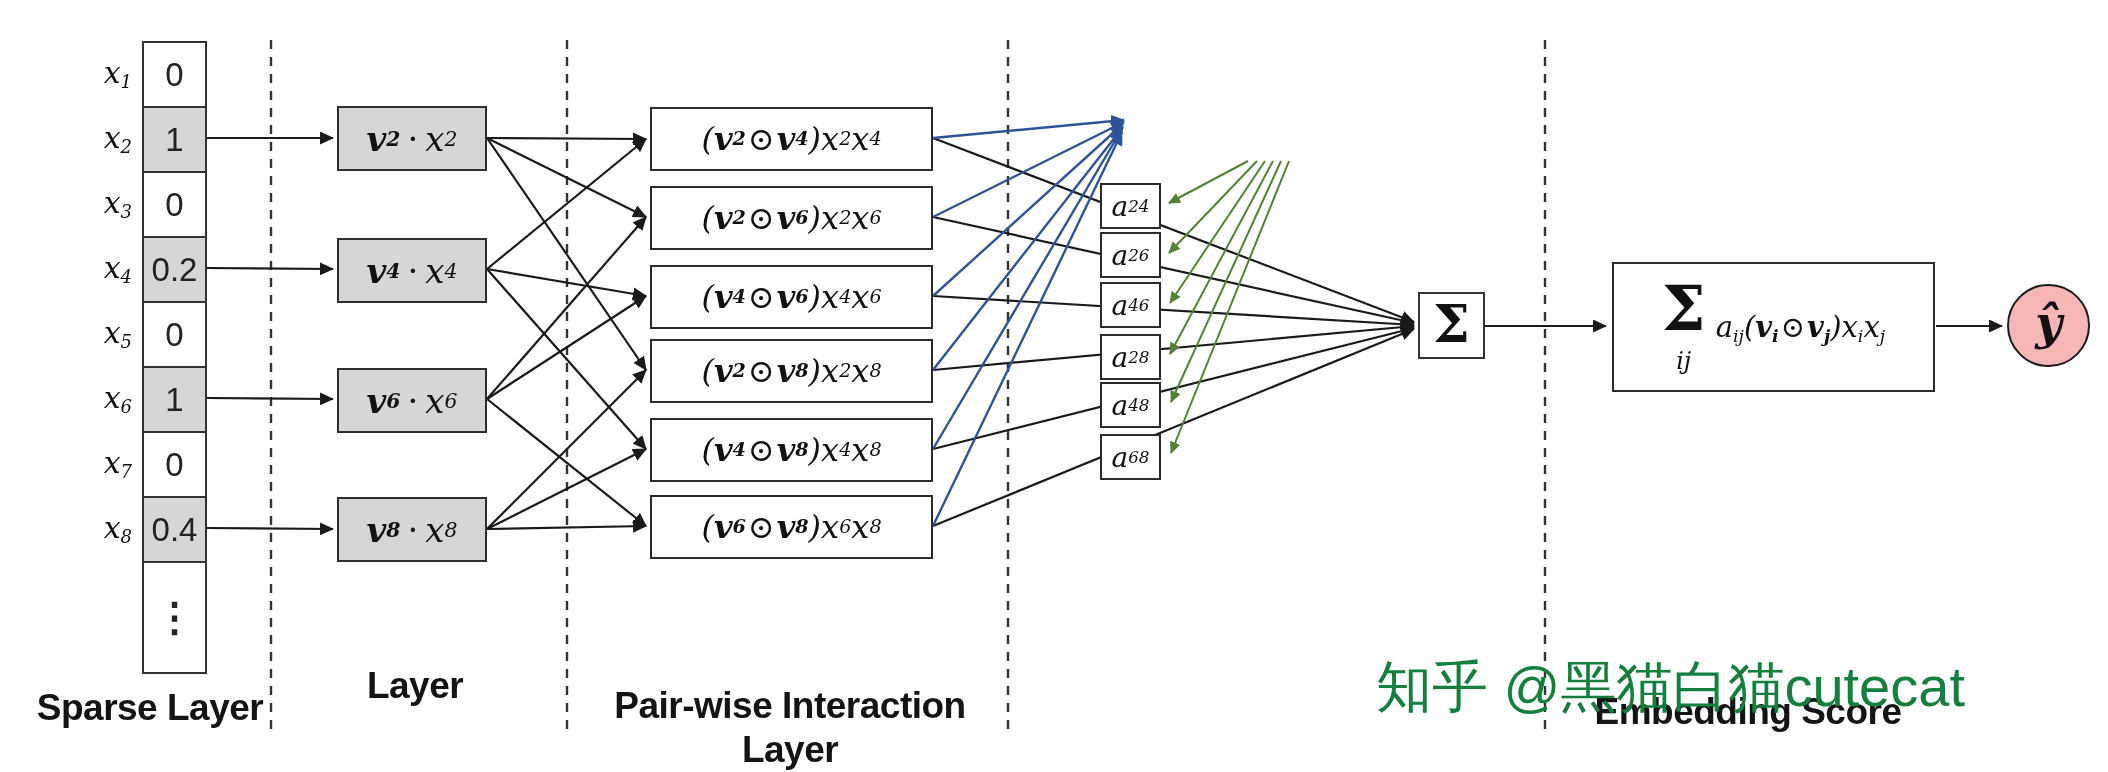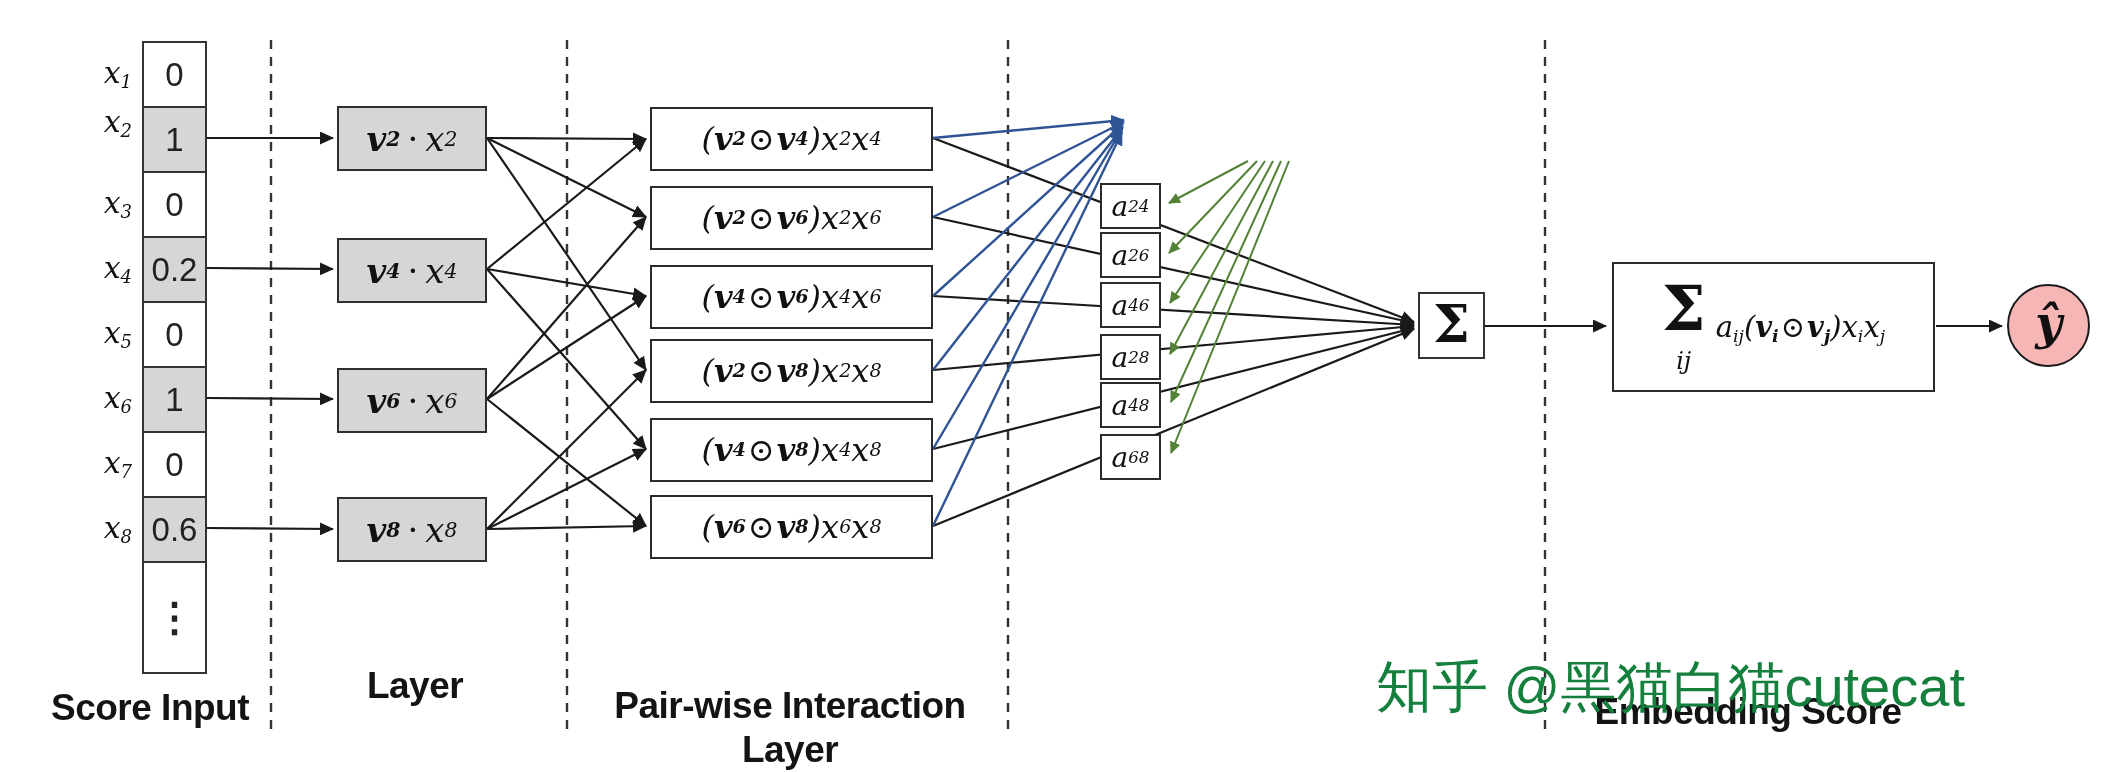--- a/index.html
+++ b/index.html
@@ -129,37 +129,37 @@
       <line x1="1248" y1="161" x2="1169" y2="203"></line>
       <line x1="1257" y1="161" x2="1169" y2="253"></line>
       <line x1="1265" y1="161" x2="1170" y2="303"></line>
       <line x1="1273" y1="161" x2="1170" y2="354"></line>
       <line x1="1281" y1="161" x2="1171" y2="402"></line>
       <line x1="1289" y1="161" x2="1171" y2="453"></line>
     </g>
   </svg>
 
   <div class="abs xlabel math" style="top:55px"><span>x</span><sub>1</sub></div>
-  <div class="abs xlabel math" style="top:104px"><span>x</span><sub>2</sub></div>
+  <div class="abs xlabel math" style="top:120px"><span>x</span><sub>2</sub></div>
   <div class="abs xlabel math" style="top:185px"><span>x</span><sub>3</sub></div>
   <div class="abs xlabel math" style="top:250px"><span>x</span><sub>4</sub></div>
   <div class="abs xlabel math" style="top:315px"><span>x</span><sub>5</sub></div>
   <div class="abs xlabel math" style="top:380px"><span>x</span><sub>6</sub></div>
   <div class="abs xlabel math" style="top:445px"><span>x</span><sub>7</sub></div>
   <div class="abs xlabel math" style="top:510px"><span>x</span><sub>8</sub></div>
 
   <div class="abs sparse-col">
     <div class="cell">0</div>
     <div class="cell hl">1</div>
     <div class="cell">0</div>
     <div class="cell hl">0.2</div>
     <div class="cell">0</div>
     <div class="cell hl">1</div>
     <div class="cell">0</div>
-    <div class="cell hl">0.6</div>
+    <div class="cell hl">0.4</div>
     <div class="cell ellipsis">⋮</div>
   </div>
 
   <div class="abs flexc ebox math" style="top:106px">
     <span class="bv">v</span>
       <sub class="bv">2</sub>
       <span class="dot">·</span>
       <span>x</span>
       <sub>2</sub>
   </div>
@@ -301,21 +301,21 @@
     </span>
     <span class="pform math">
       <span>a</span><sub>ij</sub><span>(</span><span class="bv">v</span><sub class="bv">i</sub><span class="odot">⊙</span><span class="bv">v</span><sub class="bv">j</sub><span>)</span><span>x</span><sub>i</sub><span>x</span><sub>j</sub>
     </span>
   </div>
 
   <div class="abs flexc yhat math">
     <span>ŷ</span>
   </div>
 
-  <div class="abs slabel lbl-sparse">Score Input</div>
+  <div class="abs slabel lbl-sparse">Sparse Layer</div>
   <div class="abs slabel lbl-embed">
     <div>Layer</div>
   </div>
   <div class="abs slabel lbl-pair">
     <div>Pair-wise Interaction</div>
     <div>Layer</div>
   </div>
   <div class="abs slabel lbl-pred">Embedding Score</div>
 
   <div class="abs watermark">知乎 @黑猫白猫cutecat</div>

